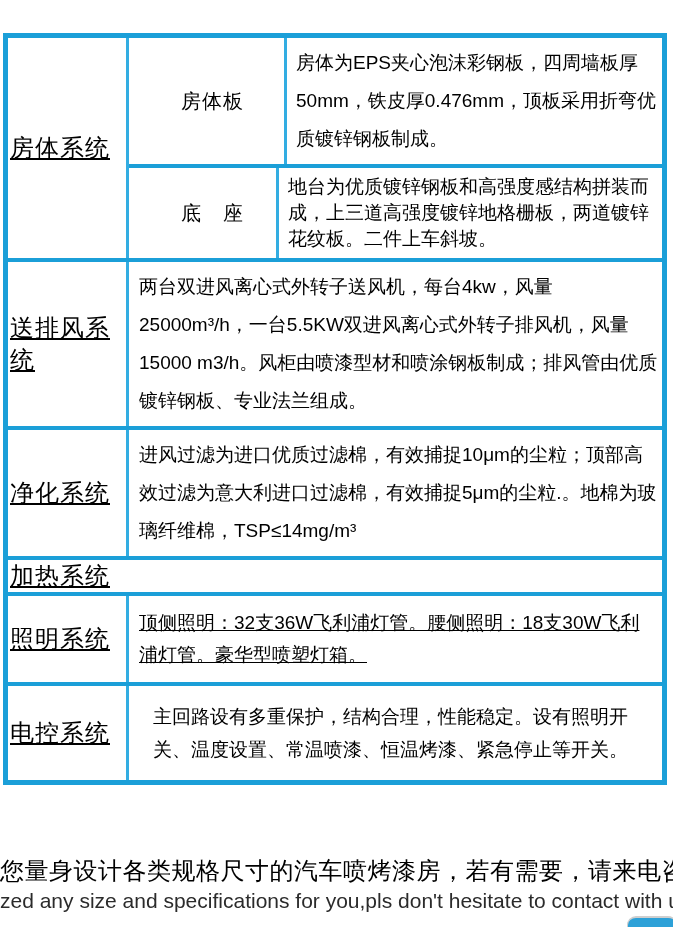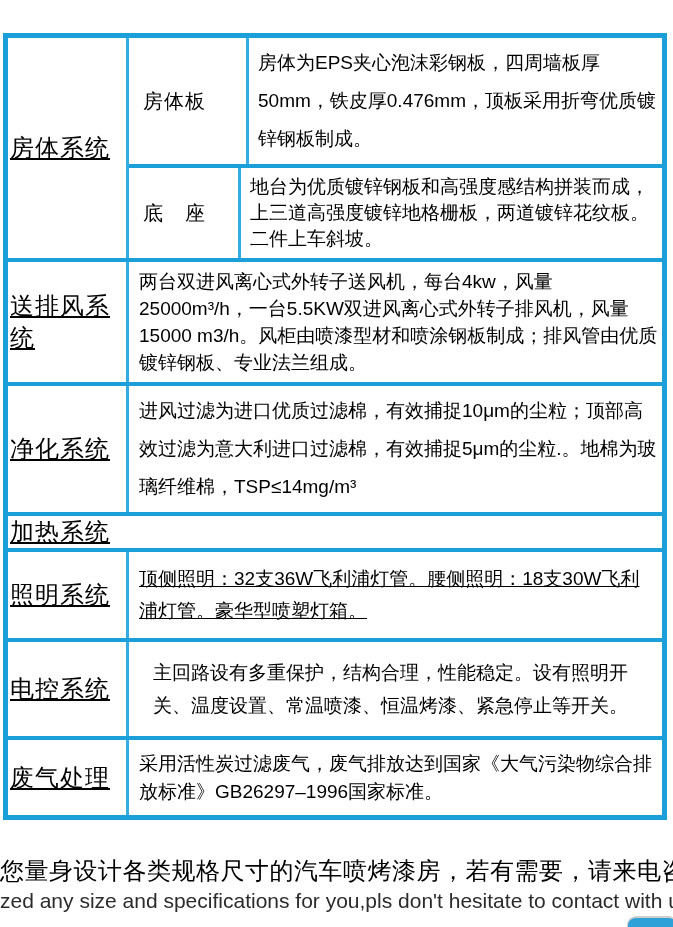--- a/index.html
+++ b/index.html
@@ -24,30 +24,30 @@
     flex:1;box-sizing:border-box;border-left:3px solid #33ade2;
     display:flex;align-items:center;
     padding:6px 4px 6px 10px;font-size:19px;line-height:29px;
   }
   .sub-wrap{flex:1;display:flex;flex-direction:column;border-left:3px solid #33ade2;}
   .sub-row{display:flex;align-items:stretch;flex:1;}
   .sub-row + .sub-row{border-top:4px solid #1b9fd8;}
   .sub-label{
     flex:0 0 85px;width:85px;box-sizing:border-box;
     display:flex;align-items:center;padding-left:14px;
-    font-size:20px;letter-spacing:1px;white-space:pre;
+    font-size:20px;letter-spacing:1px;white-space:pre;margin-left:38px;
   }
   .sub-content{
     flex:1;box-sizing:border-box;border-left:3px solid #33ade2;
     display:flex;align-items:center;
     padding:6px 2px 6px 9px;font-size:19px;
   }
   .r1a{min-height:84px;line-height:38px;margin-left:32px;}
   .r1b{min-height:78px;line-height:26px;margin-left:24px;}
-  .r2{min-height:114px;line-height:27px;}
+  .r2{min-height:114px;line-height:38px;}
   .r3{min-height:124px;line-height:38px;}
   .r4{min-height:114px;line-height:31px;}
   .r5{min-height:86px;line-height:32px;text-decoration:underline;}
   .r6{min-height:94px;line-height:33px;padding-left:24px;}
   .r7{min-height:75px;line-height:28px;}
   
   .footer-cn{
     position:absolute;left:0;top:856px;width:673px;
     font-size:24px;line-height:30px;white-space:nowrap;letter-spacing:0.5px;
   }
@@ -98,23 +98,19 @@
   <div class="row">
     <div class="label-cell">照明系统</div>
     <div class="content-cell r5">顶侧照明：32支36W飞利浦灯管。腰侧照明：18支30W飞利浦灯管。豪华型喷塑灯箱。</div>
   </div>
 
   <div class="row">
     <div class="label-cell">电控系统</div>
     <div class="content-cell r6">主回路设有多重保护，结构合理，性能稳定。设有照明开关、温度设置、常温喷漆、恒温烤漆、紧急停止等开关。</div>
   </div>
 
-  <div class="row">
-    <div class="label-cell">废气处理</div>
-    <div class="content-cell r7">采用活性炭过滤废气，废气排放达到国家《大气污染物综合排放标准》GB26297–1996国家标准。</div>
-  </div>
 
 </div>
 
 <div class="footer-cn">您量身设计各类规格尺寸的汽车喷烤漆房，若有需要，请来电咨询。</div>
 <div class="footer-en">zed any size and specifications for you,pls don't hesitate to contact with us</div>
 
 <div class="corner-btn"></div>
 
 </body></html>

